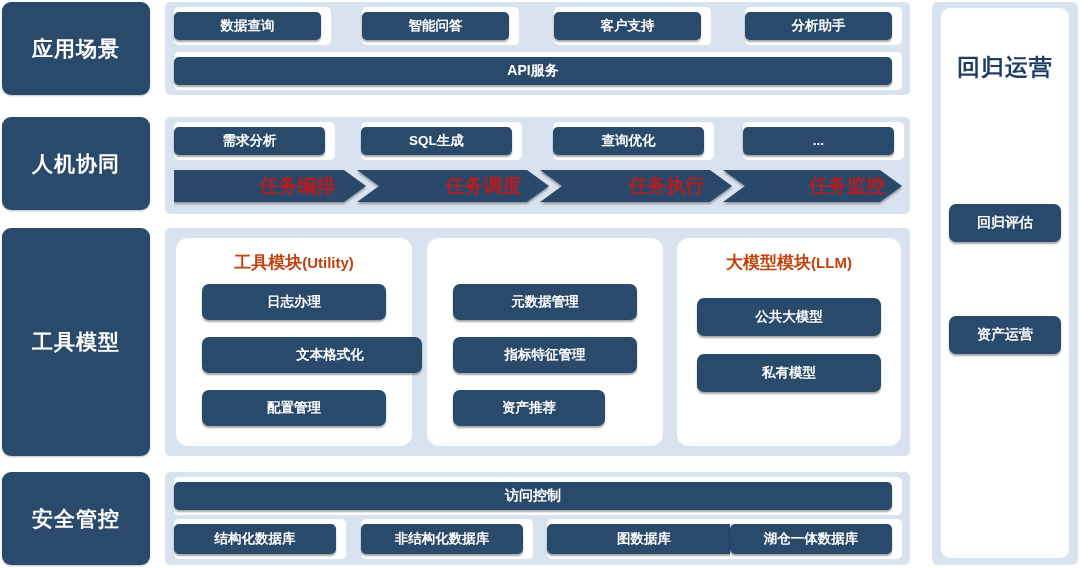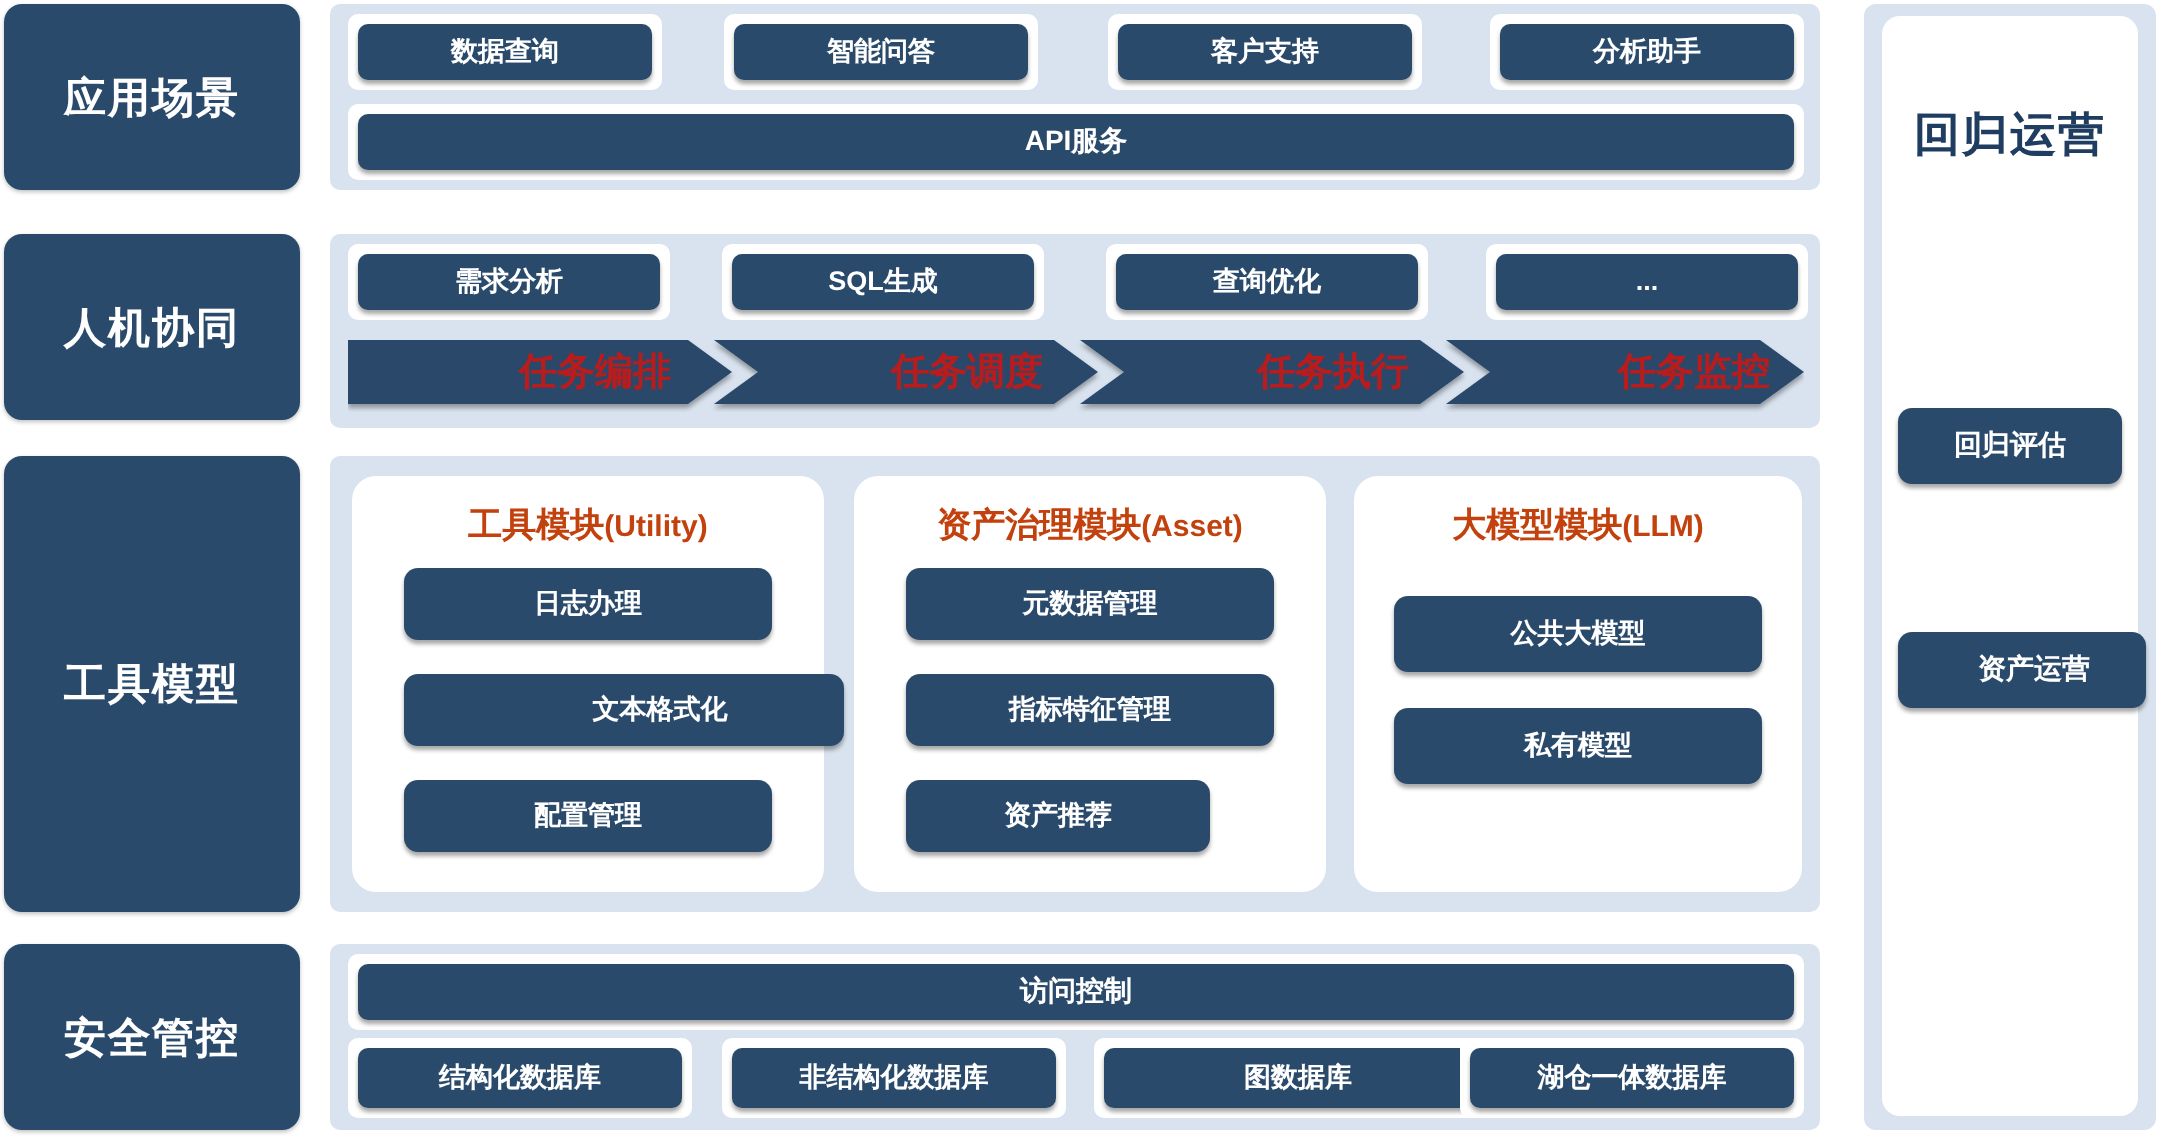--- a/index.html
+++ b/index.html
@@ -30,21 +30,21 @@
     position:absolute;
     background:#D9E3EF;
     border-radius:5px;
   }
 
   
   .chipwrap{
     position:absolute;
     background:#ffffff;
     border-radius:5px;
-    display:flex;align-items:center;justify-content:center;
+    display:flex;align-items:center;
   }
   .chip{
     background:#2A4A6B;
     border-radius:5px;
     color:#fff;
     font-size:13.5px;font-weight:bold;
     display:flex;align-items:center;justify-content:center;
     width:calc(100% - 10px);
     height:calc(100% - 10px);
     box-shadow:0 2px 2px rgba(0,0,0,.35);
@@ -194,23 +194,20 @@
   <div class="modcard" style="left:176px;top:238px;width:236px;height:208px;">
     <div class="modtitle" style="top:13px;">
       <span>工具模块</span><span class="en">(Utility)</span>
     </div>
     <div class="modbtn" style="left:26px;top:46px;width:184px;height:36px;">日志办理</div>
     <div class="modbtn" style="left:26px;top:99px;width:184px;height:36px;padding-left:36px;">文本格式化</div>
     <div class="modbtn" style="left:26px;top:152px;width:184px;height:36px;">配置管理</div>
   </div>
 
   <div class="modcard" style="left:427px;top:238px;width:236px;height:208px;">
-    <div class="modtitle" style="top:13px;">
-      <span>资产治理模块</span><span class="en">(Asset)</span>
-    </div>
     <div class="modbtn" style="left:26px;top:46px;width:184px;height:36px;">元数据管理</div>
     <div class="modbtn" style="left:26px;top:99px;width:184px;height:36px;">指标特征管理</div>
     <div class="modbtn" style="left:26px;top:152px;width:152px;height:36px;">资产推荐</div>
   </div>
 
   <div class="modcard" style="left:677px;top:238px;width:224px;height:208px;">
     <div class="modtitle" style="top:13px;">
       <span>大模型模块</span><span class="en">(LLM)</span>
     </div>
     <div class="modbtn" style="left:20px;top:60px;width:184px;height:38px;">公共大模型</div>
@@ -239,15 +236,15 @@
   <div class="chipwrap" style="left:730px;top:519px;width:172px;height:40px;">
     <div class="chip">湖仓一体数据库</div>
   </div>
 
   <div class="rightouter" style="left:932px;top:2px;width:146px;height:563px;"></div>
   <div class="rightinner" style="left:941px;top:8px;width:128px;height:550px;"></div>
 
   <div class="righttitle" style="left:941px;top:52px;width:128px;">回归运营</div>
 
   <div class="rightbtn" style="left:949px;top:204px;width:112px;height:38px;">回归评估</div>
-  <div class="rightbtn" style="left:949px;top:316px;width:112px;height:38px;padding-left:12px;">资产运营</div>
+  <div class="rightbtn" style="left:949px;top:316px;width:112px;height:38px;">资产运营</div>
 
 </div>
 
 </body></html>

